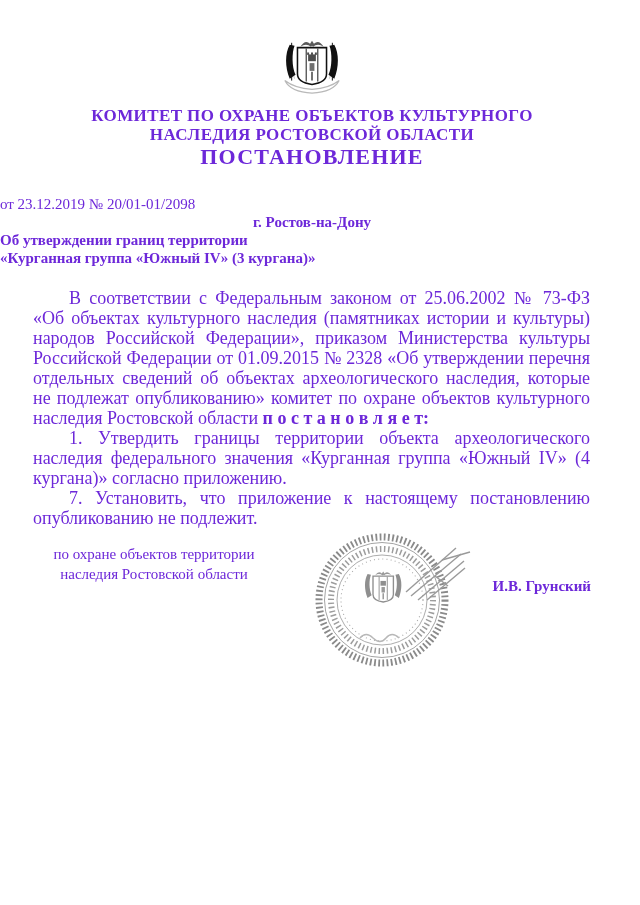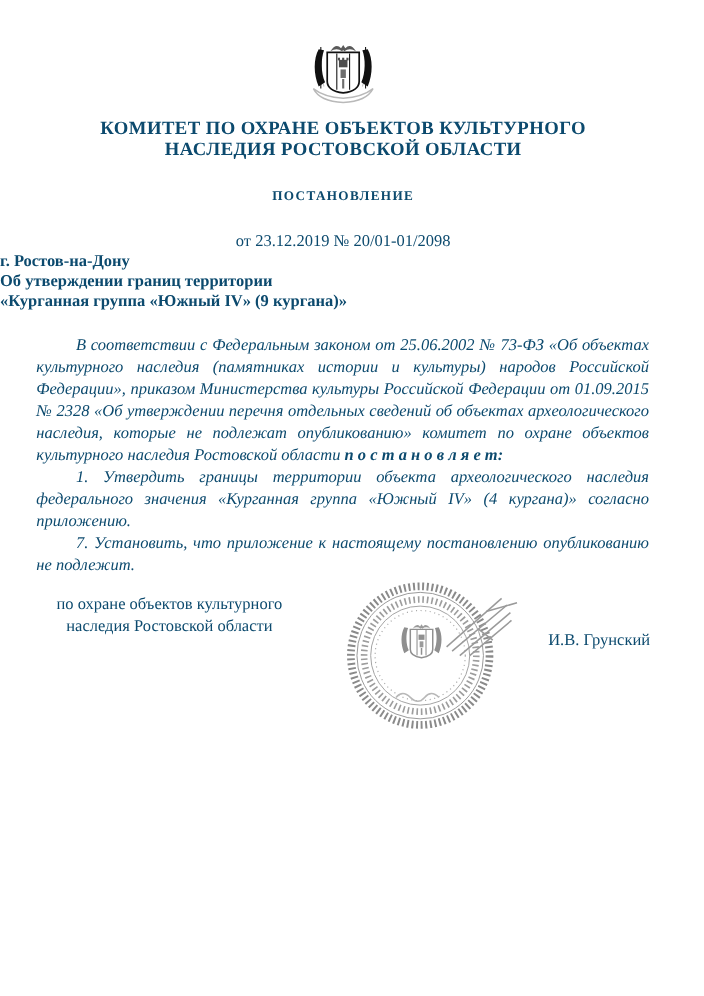--- a/index.html
+++ b/index.html
@@ -6,66 +6,64 @@
     margin: 0;
     padding: 0;
     background: #ffffff;
   }
   .page {
     position: relative;
     width: 624px;
     height: 905px;
     background: #ffffff;
     font-family: "Liberation Serif", serif;
-    color: #0c4a6e;
+    color: #6d28d9;
     overflow: hidden;
   }
   .emblem {
     width: 78px;
     margin: 36px auto 4px auto;
     text-align: center;
   }
   .org-name {
     text-align: center;
     font-weight: bold;
     font-size: 17px;
     line-height: 19px;
     letter-spacing: 0.4px;
     margin-top: 4px;
   }
   .doc-type {
     text-align: center;
     font-weight: bold;
-    font-size: 12px;
+    font-size: 22px;
     letter-spacing: 1.2px;
-    margin-top: 26px;
   }
   .doc-date {
-    text-align: center;
+    text-align: left;
     font-size: 15px;
     margin-top: 26px;
   }
   .doc-city {
-    text-align: left;
+    text-align: center;
     font-size: 15px;
     font-weight: bold;
     margin-top: 1px;
   }
   .doc-title {
     text-align: left;
     font-weight: bold;
     font-size: 15px;
     line-height: 18px;
   }
   .body-block {
     margin: 0 34px 0 33px;
-    font-size: 15px;
+    font-size: 18px;
     line-height: 20px;
     text-align: justify;
-    font-style: italic;
   }
   p.preamble, p.item {
     margin: 0;
     text-indent: 36px;
   }
   p.preamble { margin-top: 21px; }
   p.item-first { }
   .emph {
     font-weight: bold;
   }
@@ -88,20 +86,21 @@
     left: 310px;
     top: -8px;
     width: 175px;
     height: 145px;
   }
   .sig-name {
     position: absolute;
     right: 33px;
     top: 40px;
     font-size: 15px;
+    font-weight: bold;
   }
 </style>
 </head>
 <body>
 
 <div class="page">
 
   <div class="emblem">
     <svg width="78" height="62" viewBox="0 0 80 64">
 
@@ -134,32 +133,32 @@
     <div>НАСЛЕДИЯ РОСТОВСКОЙ ОБЛАСТИ</div>
   </div>
 
   <div class="doc-type">ПОСТАНОВЛЕНИЕ</div>
 
   <div class="doc-date">от 23.12.2019 № 20/01-01/2098</div>
   <div class="doc-city">г. Ростов-на-Дону</div>
 
   <div class="doc-title">
     <div>Об утверждении границ территории</div>
-    <div>«Курганная группа «Южный IV» (9 кургана)»</div>
+    <div>«Курганная группа «Южный IV» (3 кургана)»</div>
   </div>
 
   <div class="body-block">
     <p class="preamble"><span>В соответствии с Федеральным законом от 25.06.2002 № 73-ФЗ «Об объектах культурного наследия (памятниках истории и культуры) народов Российской Федерации», приказом Министерства культуры Российской Федерации от 01.09.2015 № 2328 «Об утверждении перечня отдельных сведений об объектах археологического наследия, которые не подлежат опубликованию» комитет по охране объектов культурного наследия Ростовской области </span><span class="emph">п о с т а н о в л я е т:</span></p>
     <p class="item item-first">1. Утвердить границы территории объекта археологического наследия федерального значения «Курганная группа «Южный IV» (4 кургана)» согласно приложению.</p>
     <p class="item">7. Установить, что приложение к настоящему постановлению опубликованию не подлежит.</p>
   </div>
 
   <div class="sig-row">
     <div class="sig-position">
-      <div>по охране объектов культурного</div>
+      <div>по охране объектов территории</div>
       <div>наследия Ростовской области</div>
     </div>
 
     <div class="seal-wrap">
       <svg width="175" height="145" viewBox="0 0 175 145">
 
         <circle cx="72" cy="70" r="63" fill="none" stroke="#8a8a8a" stroke-width="7" stroke-dasharray="1.8 2.4"></circle>
         <circle cx="72" cy="70" r="57.5" fill="none" stroke="#9a9a9a" stroke-width="0.9"></circle>
 
         <circle cx="72" cy="70" r="51" fill="none" stroke="#9d9d9d" stroke-width="6" stroke-dasharray="1.5 2.6"></circle>

